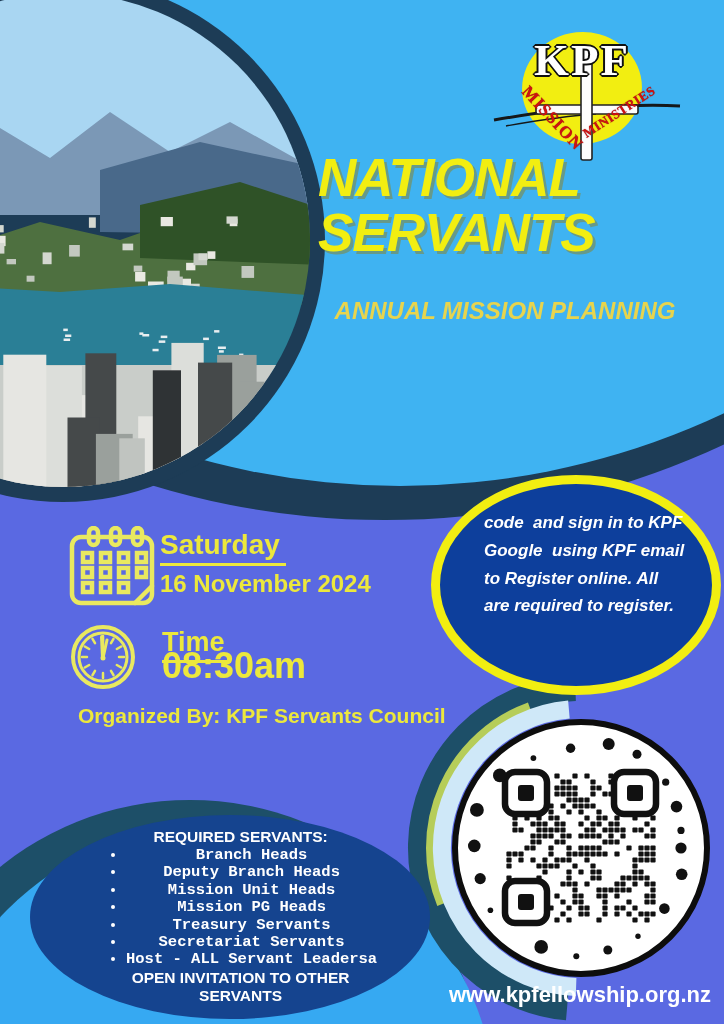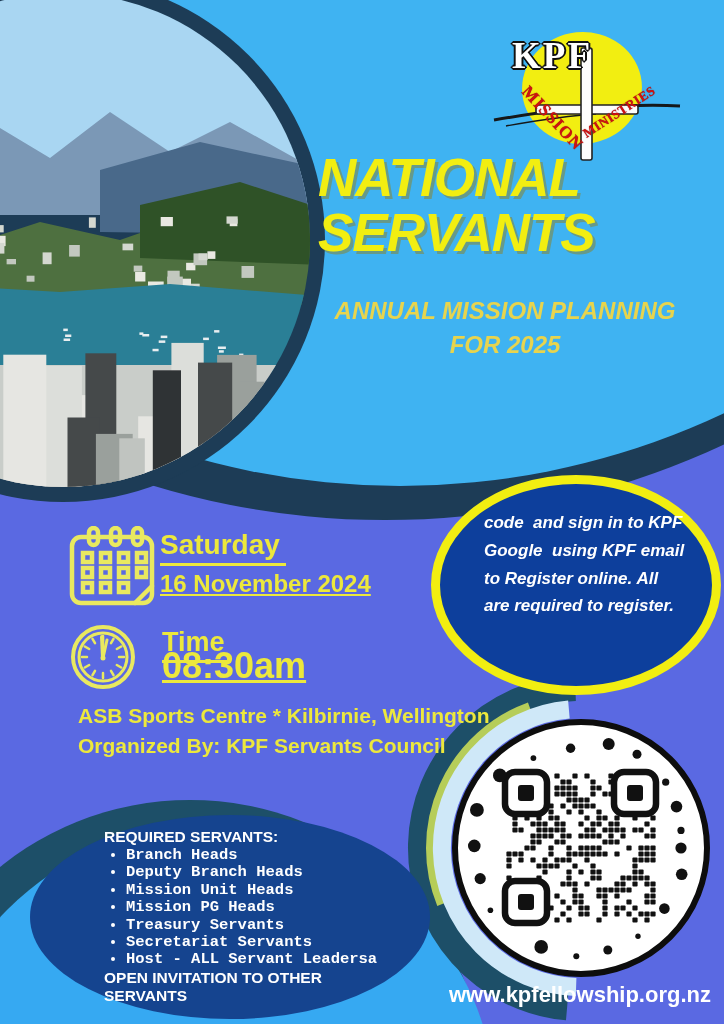--- a/index.html
+++ b/index.html
@@ -17,39 +17,39 @@
     -webkit-font-smoothing:antialiased;
   }
   #bg{position:absolute;left:0;top:0;width:724px;height:1024px;display:block;}
   .abs{position:absolute;}
 
   
   .logo{left:492px;top:22px;width:190px;height:160px;}
   .logo-ellipse{position:absolute;left:30px;top:10px;width:120px;height:112px;border-radius:50%;
     background:var(--yellow-bright);transform:rotate(-6deg);}
   .logo-svg{position:absolute;left:0;top:0;width:190px;height:150px;}
-  .logo-kpf{position:absolute;left:20px;top:12px;width:128px;text-align:left;
-    font-family:"Liberation Serif",serif;font-weight:bold;font-size:37px;color:#fff;letter-spacing:2px;
+  .logo-kpf{position:absolute;left:26px;top:12px;width:128px;text-align:center;
+    font-family:"Liberation Serif",serif;font-weight:bold;font-size:45px;color:#fff;letter-spacing:2px;
     text-shadow:-2px 0 #111,2px 0 #111,0 -2px #111,0 2px #111,-1px -1px #111,1px 1px #111,1px -1px #111,-1px 1px #111;}
   .logo-mission{position:absolute;left:40px;top:60px;transform:rotate(47deg);transform-origin:0 0;
     font-family:"Liberation Serif",serif;font-weight:bold;font-size:17px;color:var(--logo-red);letter-spacing:1px;
     text-shadow:0 0 1px #7a0b0b;}
   .logo-ministries{position:absolute;left:88px;top:106px;transform:rotate(-33deg);transform-origin:0 0;
     font-family:"Liberation Serif",serif;font-weight:bold;font-size:13px;color:var(--logo-red);letter-spacing:.5px;
     text-shadow:0 0 1px #7a0b0b;}
 
   
   .title{left:318px;top:150px;width:340px;color:var(--yellow-bright);
     font-style:italic;font-weight:bold;font-size:53px;line-height:55px;letter-spacing:-1px;
     text-shadow:3px 3px 0 rgba(150,125,10,.45);}
   .subtitle{left:322px;top:294px;width:366px;text-align:center;color:var(--yellow-subtitle);
     font-style:italic;font-weight:bold;font-size:24px;line-height:34px;}
 
   
-  .sched-label{font-weight:bold;color:var(--yellow-text);text-decoration:underline;}
+  .sched-label{font-weight:bold;color:var(--yellow-text);}
   .underlined{border-bottom:3px solid currentColor;padding:0 6px 2px 0;display:inline-block;}
   .day{left:160px;top:529px;font-size:28px;}
   .date{left:160px;top:570px;font-size:24px;}
   .time-label{left:162px;top:627px;font-size:27px;}
   .time-value{left:162px;top:645px;font-size:36px;}
   .icon{display:block;}
   .cal-icon{left:67px;top:526px;width:94px;height:86px;}
   .clock-icon{left:68px;top:622px;width:70px;height:70px;}
 
   .venue{left:78px;top:701px;width:420px;color:var(--yellow-text);
@@ -62,21 +62,21 @@
     font-style:italic;font-weight:bold;font-size:17px;line-height:27.8px;}
   .qr-note-text div{white-space:pre;}
 
   
   .qr-wrap{left:452px;top:719px;width:258px;height:258px;border-radius:50%;
     background:#fff;border:6px solid #0d0d0d;box-sizing:border-box;}
   .qr-wrap svg{position:absolute;left:1px;top:1px;}
 
   
   .req-panel{left:30px;top:815px;width:400px;height:204px;border-radius:50%;
-    background:var(--list-blue);}
+    background:var(--list-blue);text-align:center;}
   .req-content{position:absolute;left:74px;top:12px;color:#fff;font-weight:bold;font-size:15.5px;}
   .req-heading{line-height:20px;}
   .req-list{margin:0;padding:0 0 0 22px;list-style:disc;font-family:Liberation Mono, monospace;}
   .req-list li{line-height:17.4px;}
   .req-footer{line-height:18px;}
 
   .website{left:425px;top:982px;width:310px;text-align:center;color:#fff;
     font-weight:bold;font-size:22px;}
 </style>
 </head>
@@ -192,21 +192,20 @@
     <span class="logo-ministries">MINISTRIES</span>
     <div class="logo-kpf">KPF</div>
   </div>
 
   <div class="abs title">
     <div>NATIONAL</div>
     <div>SERVANTS</div>
   </div>
   <div class="abs subtitle">
     <div>ANNUAL MISSION PLANNING</div>
-    <div>FOR 2025</div>
   </div>
 
   <svg class="abs icon cal-icon" viewBox="0 0 94 86">
     <g stroke="var(--yellow-icon)" stroke-width="4.5" fill="none" stroke-linecap="round">
       <rect x="5" y="11" width="80" height="66" rx="9"></rect>
       <rect x="22" y="2" width="9" height="17" rx="4.5"></rect>
       <rect x="44" y="2" width="9" height="17" rx="4.5"></rect>
       <rect x="66" y="2" width="9" height="17" rx="4.5"></rect>
       <rect x="16" y="27" width="9" height="9"></rect>
         <rect x="34" y="27" width="9" height="9"></rect>
@@ -245,21 +244,20 @@
       </g>
       <line x1="35" y1="36" x2="34" y2="15" stroke-width="4"></line>
       <line x1="35" y1="36" x2="39" y2="18" stroke-width="3"></line>
       <circle cx="35" cy="36" r="2.5" fill="var(--yellow-icon)" stroke="none"></circle>
     </g>
   </svg>
   <div class="abs sched-label time-label"><span class="underlined">Time</span></div>
   <div class="abs sched-label time-value">08:30am</div>
 
   <div class="abs venue">
-    <div>ASB Sports Centre * Kilbirnie, Wellington</div>
     <div>Organized By: KPF Servants Council</div>
   </div>
 
   <div class="abs qr-note">
     <div class="qr-note-text">
       <div>code  and sign in to KPF</div>
       <div>Google  using KPF email</div>
       <div>to Register online. All</div>
       <div>are required to register.</div>
     </div>

